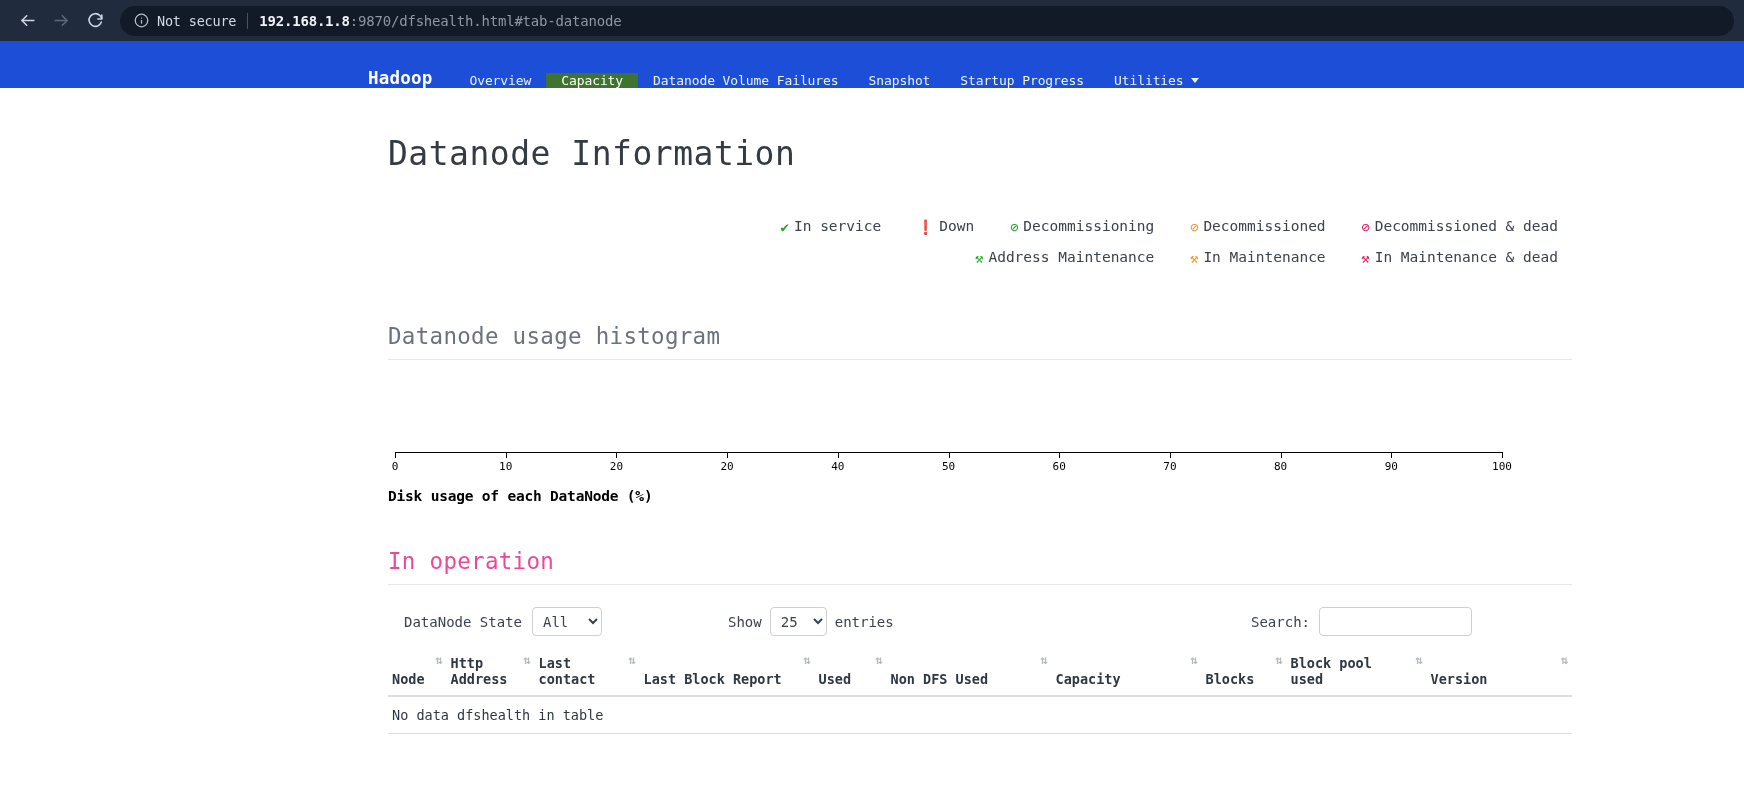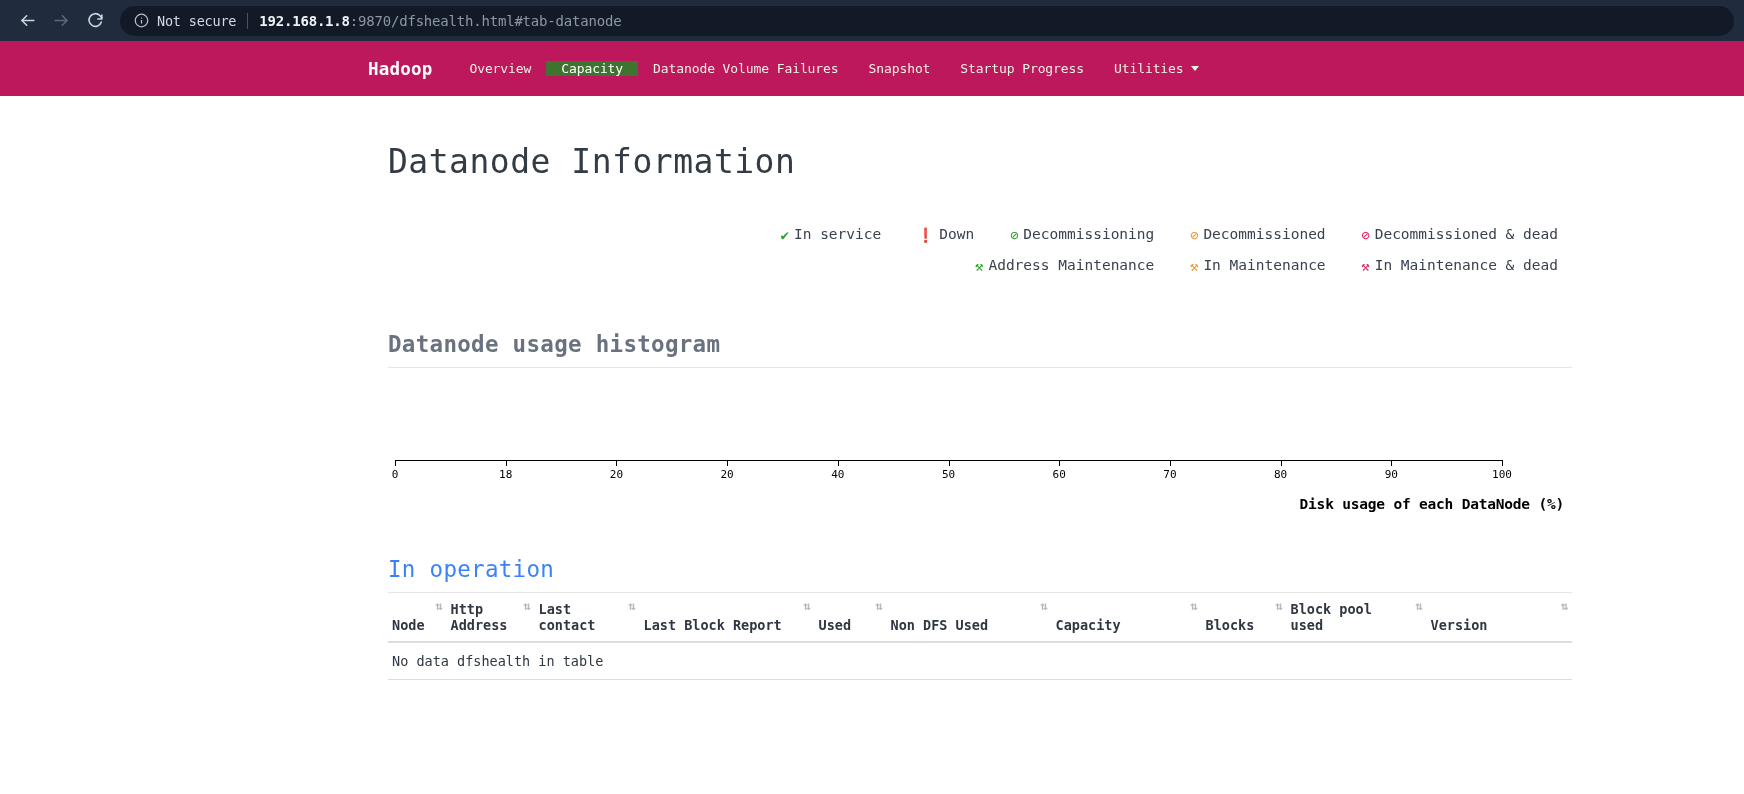--- a/index.html
+++ b/index.html
@@ -57,24 +57,24 @@
   #url-text {
     font-size: 14px;
     color: #8e96a6;
     white-space: nowrap;
     letter-spacing: -0.2px;
   }
   #url-text .host { color: #f1f3f6; font-weight: bold; }
 
   
   #hadoop-navbar {
-    height: 55px;
-    background: #be185d;
+    height: 47px;
+    background: #1d4ed8;
     display: flex;
-    align-items: center;
+    align-items: flex-end;
     padding-left: 368px;
   }
   #brand {
     color: #ffffff;
     font-size: 17.5px;
     font-weight: bold;
     display: flex;
     align-items: center;
     padding: 0 22px 0 0;
     letter-spacing: 0.2px;
@@ -138,21 +138,21 @@
     margin-right: 5px;
     font-size: 14px;
     vertical-align: -1px;
   }
   .legend-row { display: block; }
 
   
   #histogram-title {
     font-size: 22.5px;
     color: #6a7280;
-    font-weight: bold;
+    font-weight: normal;
     margin: 50px 0 10px 0;
     letter-spacing: 0.3px;
   }
   .hr {
     border: 0;
     border-top: 1px solid #e6e6e6;
     margin: 0;
   }
   #histogram-area {
     height: 148px;
@@ -184,31 +184,31 @@
     top: 8px;
     font-size: 11px;
     color: #000;
     transform: translateX(-50%);
     white-space: nowrap;
   }
   #axis-title {
     position: absolute;
     bottom: 4px;
     left: 0; right: 8px;
-    text-align: right;
+    text-align: left;
     font-size: 14.5px;
     font-weight: bold;
     color: #000;
     letter-spacing: -0.2px;
   }
 
   
   #inop-title {
     font-size: 22.5px;
-    color: #3b82f6;
+    color: #ec4899;
     font-weight: normal;
     margin: 40px 0 10px 0;
     letter-spacing: 0.3px;
   }
 
   #table-controls {
     position: relative;
     height: 48px;
     margin-top: 14px;
     font-size: 14px;
@@ -381,21 +381,21 @@
     <h2 id="histogram-title">Datanode usage histogram</h2>
     <hr class="hr">
 
     <div id="histogram-area">
       <div id="axis-wrap">
         <div id="axis-line"></div>
 
       <div class="tick" style="left: 0%;"></div>
           <div class="tick-label" style="left: 0%;">0</div>
           <div class="tick" style="left: 10%;"></div>
-          <div class="tick-label" style="left: 10%;">18</div>
+          <div class="tick-label" style="left: 10%;">10</div>
           <div class="tick" style="left: 20%;"></div>
           <div class="tick-label" style="left: 20%;">20</div>
           <div class="tick" style="left: 30%;"></div>
           <div class="tick-label" style="left: 30%;">20</div>
           <div class="tick" style="left: 40%;"></div>
           <div class="tick-label" style="left: 40%;">40</div>
           <div class="tick" style="left: 50%;"></div>
           <div class="tick-label" style="left: 50%;">50</div>
           <div class="tick" style="left: 60%;"></div>
           <div class="tick-label" style="left: 60%;">60</div>
@@ -407,20 +407,41 @@
           <div class="tick-label" style="left: 90%;">90</div>
           <div class="tick" style="left: 100%;"></div>
           <div class="tick-label" style="left: 100%;">100</div>
         </div>
       <div id="axis-title">Disk usage of each DataNode (%)</div>
     </div>
 
     <h2 id="inop-title">In operation</h2>
     <hr class="hr">
 
+    <div id="table-controls">
+      <div id="dn-state-group">
+        <span id="dn-state-label">DataNode State</span>
+        <select class="sel" id="dn-state-select">
+          <option>All</option>
+        </select>
+      </div>
+
+      <div id="show-group">
+        <span class="lbl">Show</span>
+        <select class="sel" id="entries-select">
+          <option>25</option>
+        </select>
+        <span class="lbl2">entries</span>
+      </div>
+
+      <div id="search-group">
+        <span id="search-label">Search:</span>
+        <input id="search-input" type="text" placeholder="" style="">
+      </div>
+    </div>
 
     <table id="dn-table">
       <thead>
         <tr>
           <th style="width:58px"><span>Node</span><span class="sort-arrows">⇅</span></th>
           <th style="width:88px"><span>Http Address</span><span class="sort-arrows">⇅</span></th>
           <th style="width:105px"><span>Last contact</span><span class="sort-arrows">⇅</span></th>
           <th style="width:175px"><span>Last Block Report</span><span class="sort-arrows">⇅</span></th>
           <th style="width:72px"><span>Used</span><span class="sort-arrows">⇅</span></th>
           <th style="width:165px"><span>Non DFS Used</span><span class="sort-arrows">⇅</span></th>

